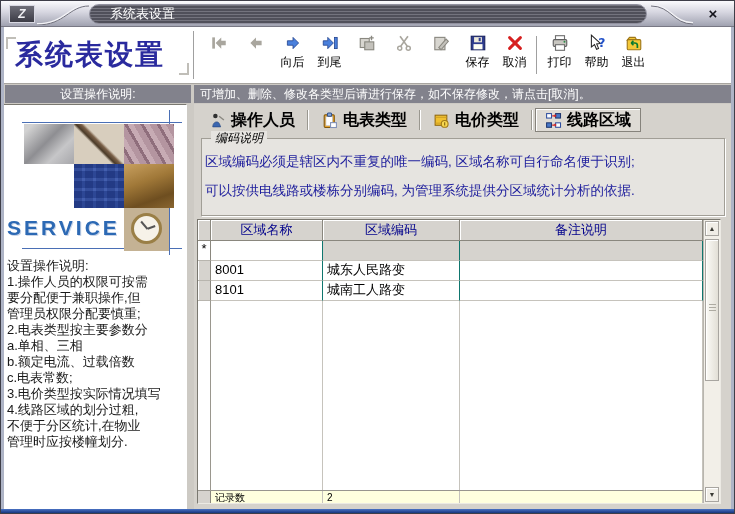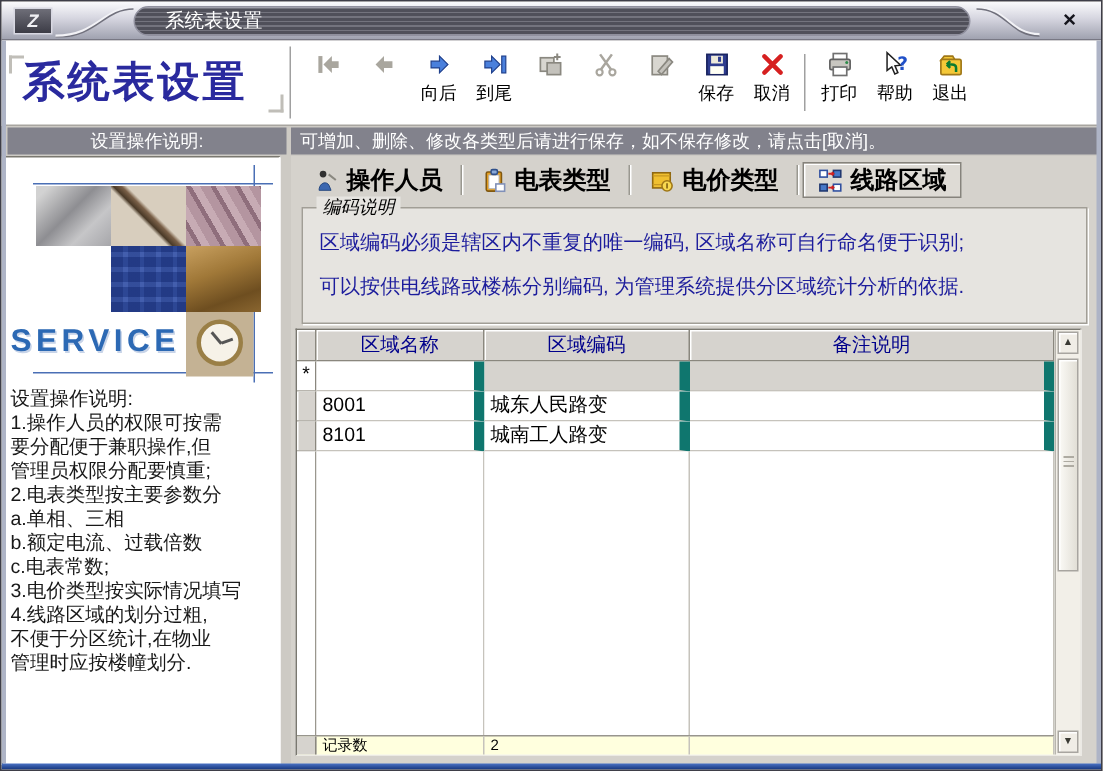--- a/index.html
+++ b/index.html
@@ -82,37 +82,37 @@
   .tab{height:24px;display:flex;align-items:center;gap:5px;padding:0 9px;font-size:16px;
     font-weight:bold;color:#000;cursor:default;border:1px solid transparent;}
   .tab svg{width:17px;height:17px;}
   .tab.selected{border:1px solid #86837C;background:#DEDBD5;box-shadow:inset 1px 1px 0 #FFFFFF;}
   .tabsep{width:2px;height:20px;border-left:1px solid #9A9890;border-right:1px solid #FFFFFF;margin:0 2px;}
 
   .groupbox{position:absolute;left:7px;top:34px;width:524px;height:78px;
     border:1px solid #A19E96;background:#E6E4E0;box-shadow:1px 1px 0 #FFFFFF;}
   .gb-title{position:absolute;top:-8px;left:9px;padding:0 4px;background:#E6E4E0;
     font-size:12px;color:#000;line-height:14px;font-style:italic;}
-  .gb-line{margin:0 10px 0 11px;font-size:13.5px;color:#1C1C9C;white-space:nowrap;overflow:hidden;}
+  .gb-line{margin:0 10px 0 3px;font-size:13.5px;color:#1C1C9C;white-space:nowrap;overflow:hidden;}
   .gb-line.l1{padding-top:14px;}
   .gb-line.l2{padding-top:11px;}
 
   
   .tablewrap{position:absolute;left:3px;top:115px;width:524px;height:285px;background:#FFFFFF;
     border:1px solid;border-color:#7A7870 #ECEAE4 #ECEAE4 #7A7870;}
   .grid{position:absolute;left:0;top:0;right:17px;bottom:0;overflow:hidden;}
   .grow{display:grid;grid-template-columns:13px 112px 137px 1fr;}
   .grid-header{height:21px;}
   .gh{background:#D6D3CE;border-right:1px solid #8A877E;border-bottom:1px solid #8A877E;
     box-shadow:inset 1px 1px 0 #FFFFFF;color:#00008B;font-size:13px;text-align:center;
     line-height:20px;overflow:hidden;white-space:nowrap;}
   .grid-row{height:20px;}
   .sel{background:#D6D3CE;border-right:1px solid #8A877E;border-bottom:1px solid #B8B5AE;
     box-shadow:inset 1px 0 0 #FFFFFF;}
-  .cell{font-size:13px;line-height:18px;padding-left:4px;border-right:7px solid #0f766e;
+  .cell{font-size:13px;line-height:18px;padding-left:4px;border-right:1px solid #0f766e;
     border-bottom:1px solid #C6C3BC;color:#000;background:#FFFFFF;overflow:hidden;white-space:nowrap;}
   .grid-row.new .sel{background:#FFFFFF;text-align:center;font-size:13px;line-height:16px;color:#000;}
   .grid-row.new .cell.gray{background:#D6D3CE;}
   .grid-fill{height:189px;}
   .fcell{border-right:1px solid #C6C3BC;background:#FFFFFF;}
   .fcell.s{border-right:1px solid #9A978E;}
   .grid-footer{height:15px;background:#FFFFDE;border-top:1px solid #98958E;}
   .gf-sel{background:#D6D3CE;border-right:1px solid #8A877E;}
   .gf-cell{font-size:10px;line-height:13px;padding-left:4px;border-right:1px solid #C6C3BC;color:#000;
     overflow:hidden;white-space:nowrap;}

